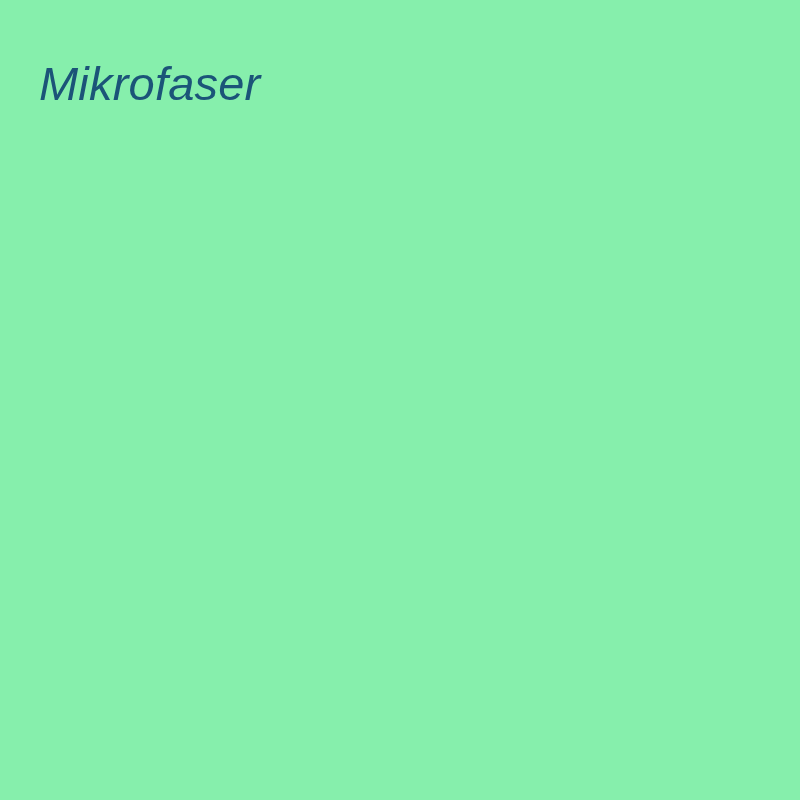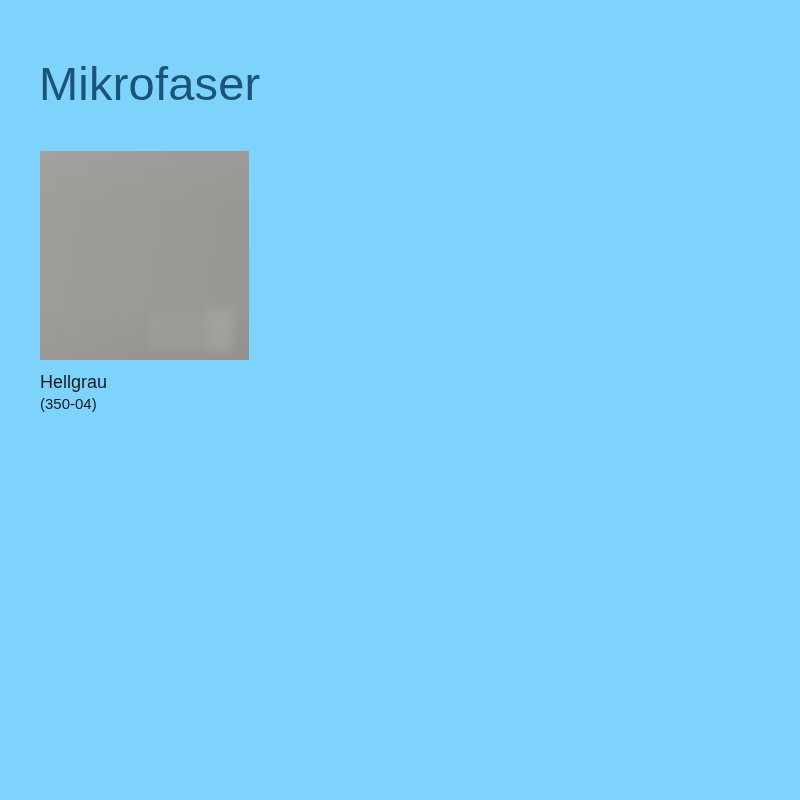--- a/index.html
+++ b/index.html
@@ -112,32 +112,22 @@
     font-size: 15px;
     font-weight: 400;
     line-height: 1.12;
     color: #17191a;
     white-space: nowrap;
   }
 </style>
 </head>
 <body>
 
-<div id="page" style="background-color: #7dd3fc;">
+<div id="page" style="background-color: #86efac; font-style: italic;">
 
   <h1 id="page-title" style="color: rgb(27, 84, 120);">Mikrofaser</h1>
 
   <div id="swatch-grid">
 
-    <div class="swatch-card card-0">
-      <div class="swatch-chip" style="background-color: rgb(156, 154, 151);">
-        <span class="tone-a"></span>
-        <span class="tone-b"></span>
-        <span class="tone-c"></span>
-        <span class="tone-d"></span>
-      </div>
-      <div class="swatch-label" style="color: rgb(23, 25, 26);">Hellgrau</div>
-      <div class="swatch-code" style="color: rgb(23, 25, 26);">(350-04)</div>
-    </div>
 
 
   </div>
 </div>
 
 </body></html>

